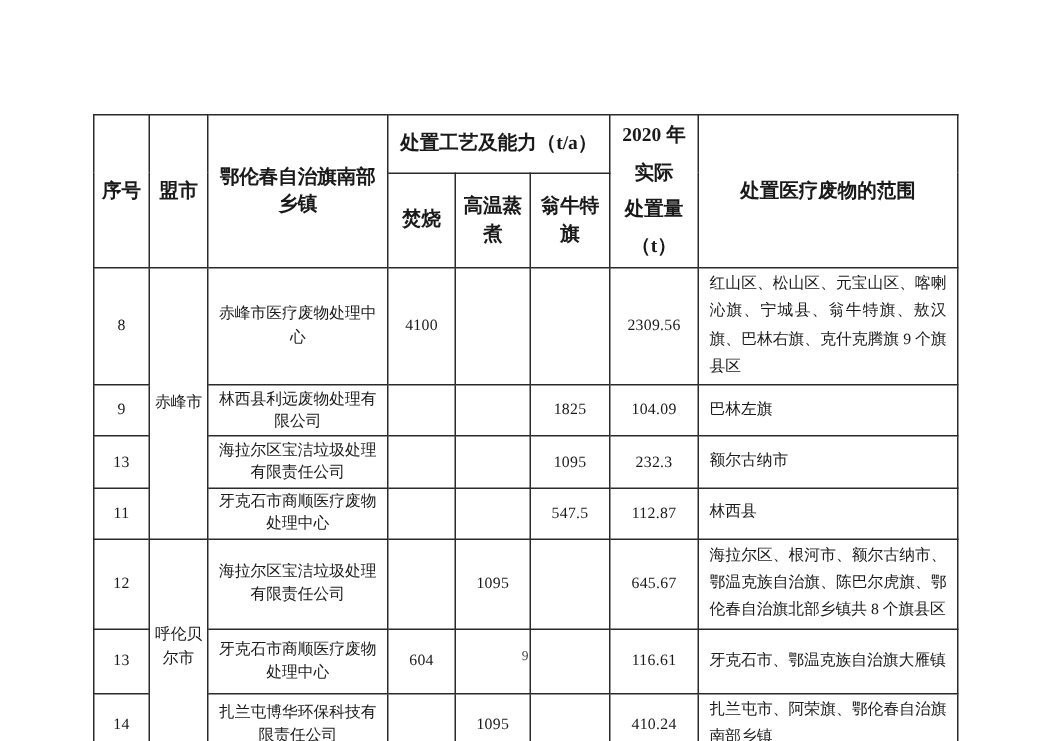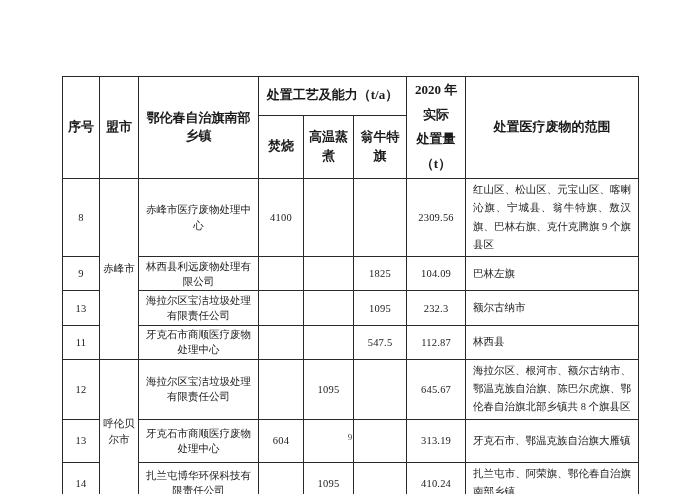--- a/index.html
+++ b/index.html
@@ -144,21 +144,21 @@
         <td class="num">645.67</td>
         <td class="scope">海拉尔区、根河市、额尔古纳市、鄂温克族自治旗、陈巴尔虎旗、鄂伦春自治旗北部乡镇共 8 个旗县区</td>
       </tr>
 
       <tr class="r13">
         <td class="num">13</td>
         <td>牙克石市商顺医疗废物处理中心</td>
         <td class="num">604</td>
         <td class="num"></td>
         <td class="num"></td>
-        <td class="num">313.19</td>
+        <td class="num">116.61</td>
         <td class="scope">牙克石市、鄂温克族自治旗大雁镇</td>
       </tr>
 
       <tr class="r14">
         <td class="num">14</td>
         <td>扎兰屯博华环保科技有限责任公司</td>
         <td class="num"></td>
         <td class="num">1095</td>
         <td class="num"></td>
         <td class="num">410.24</td>

